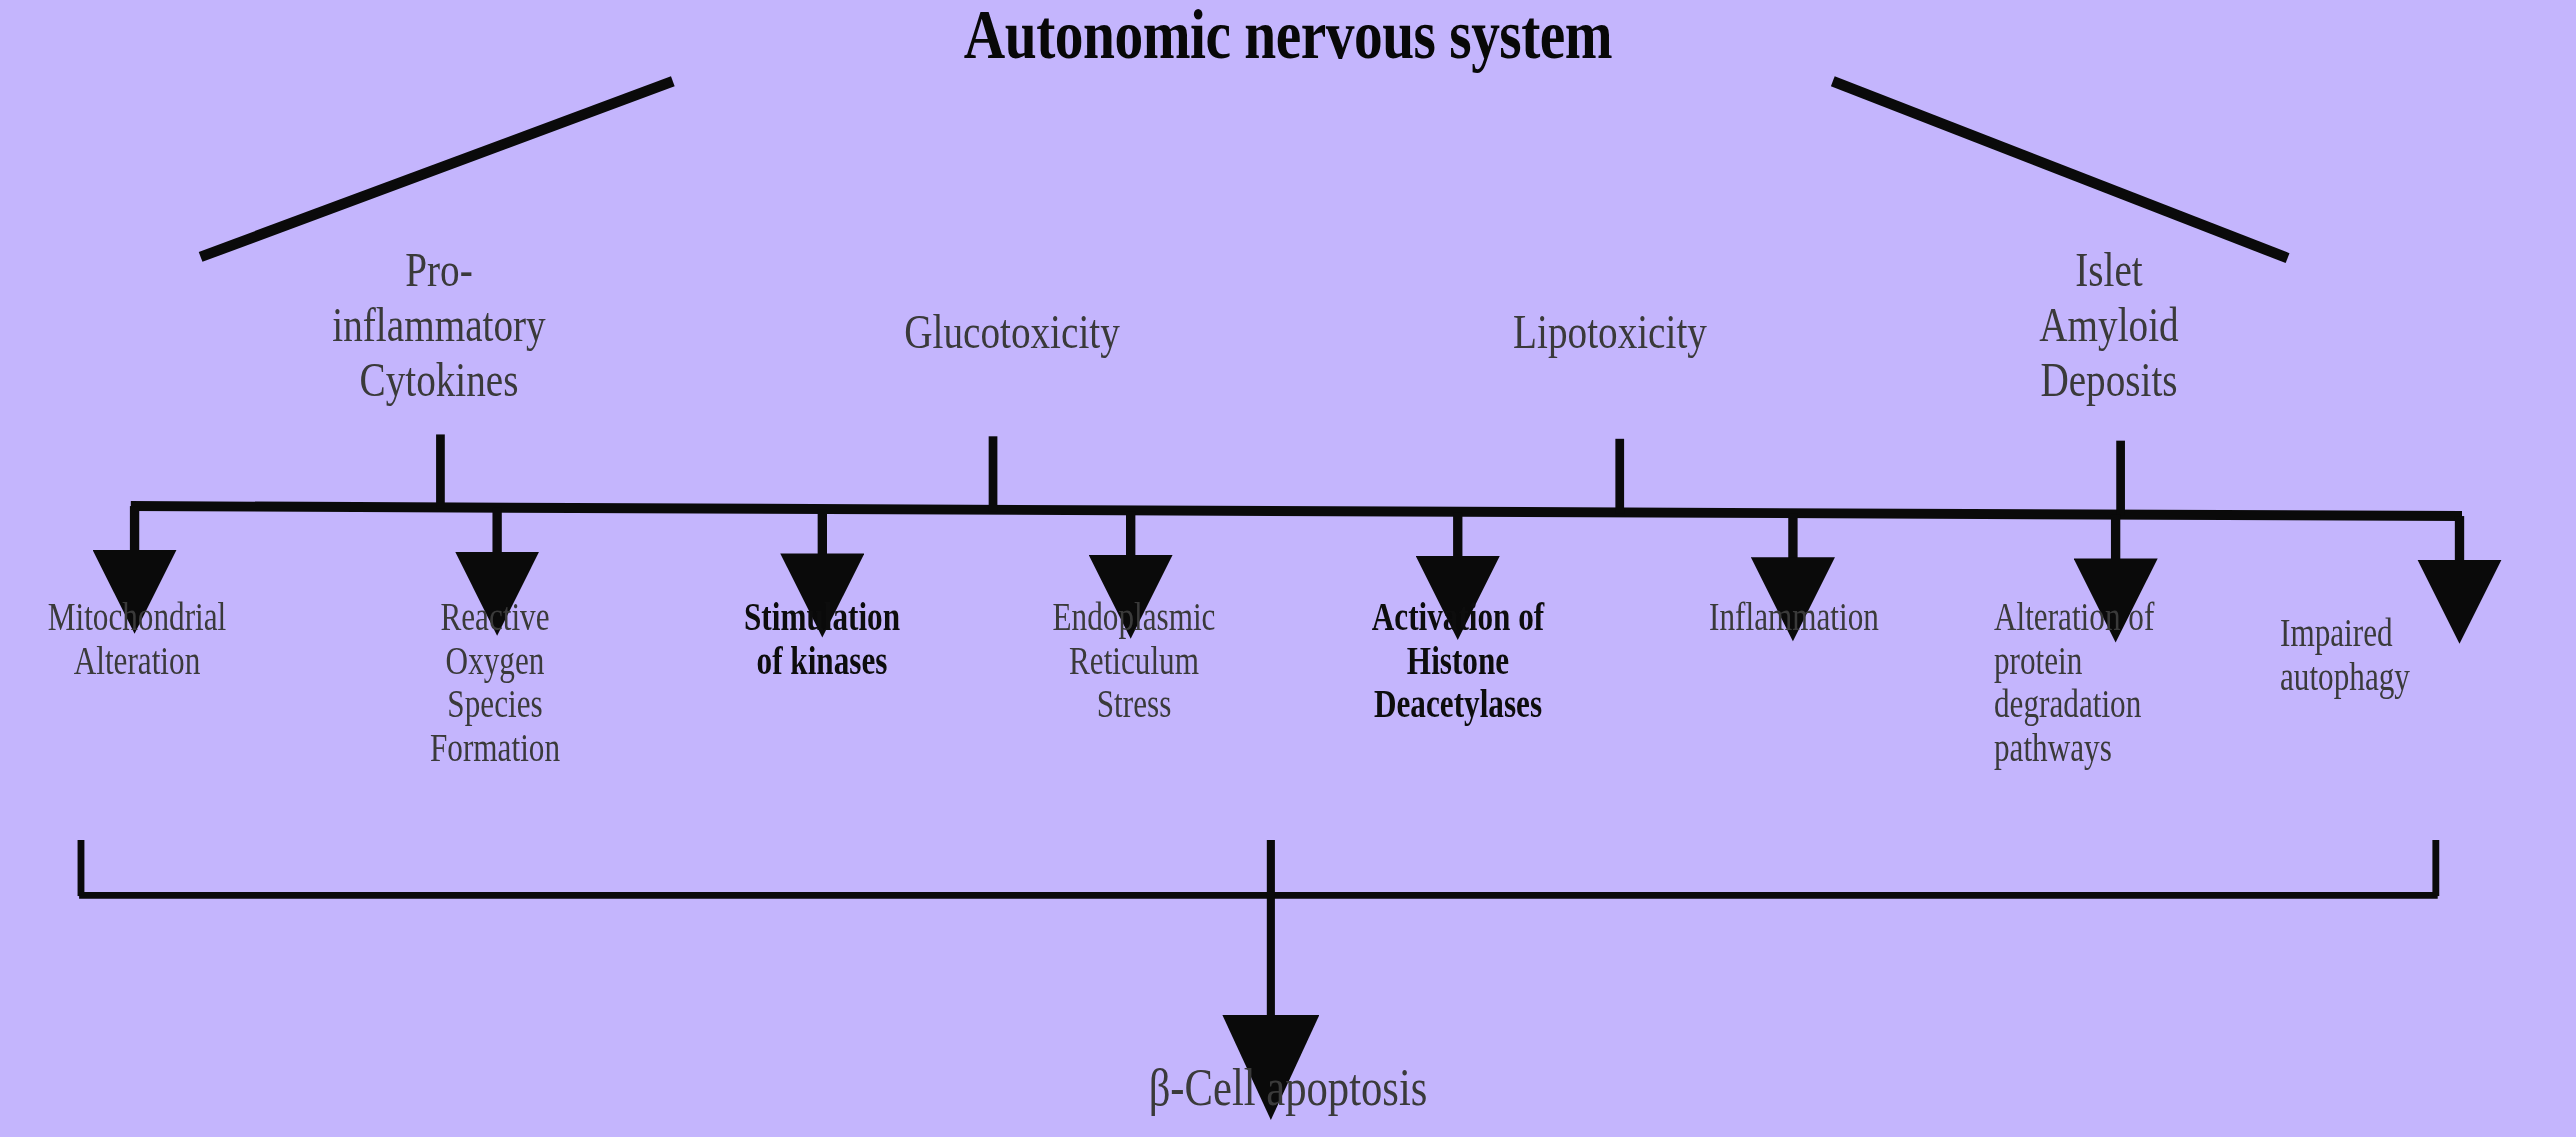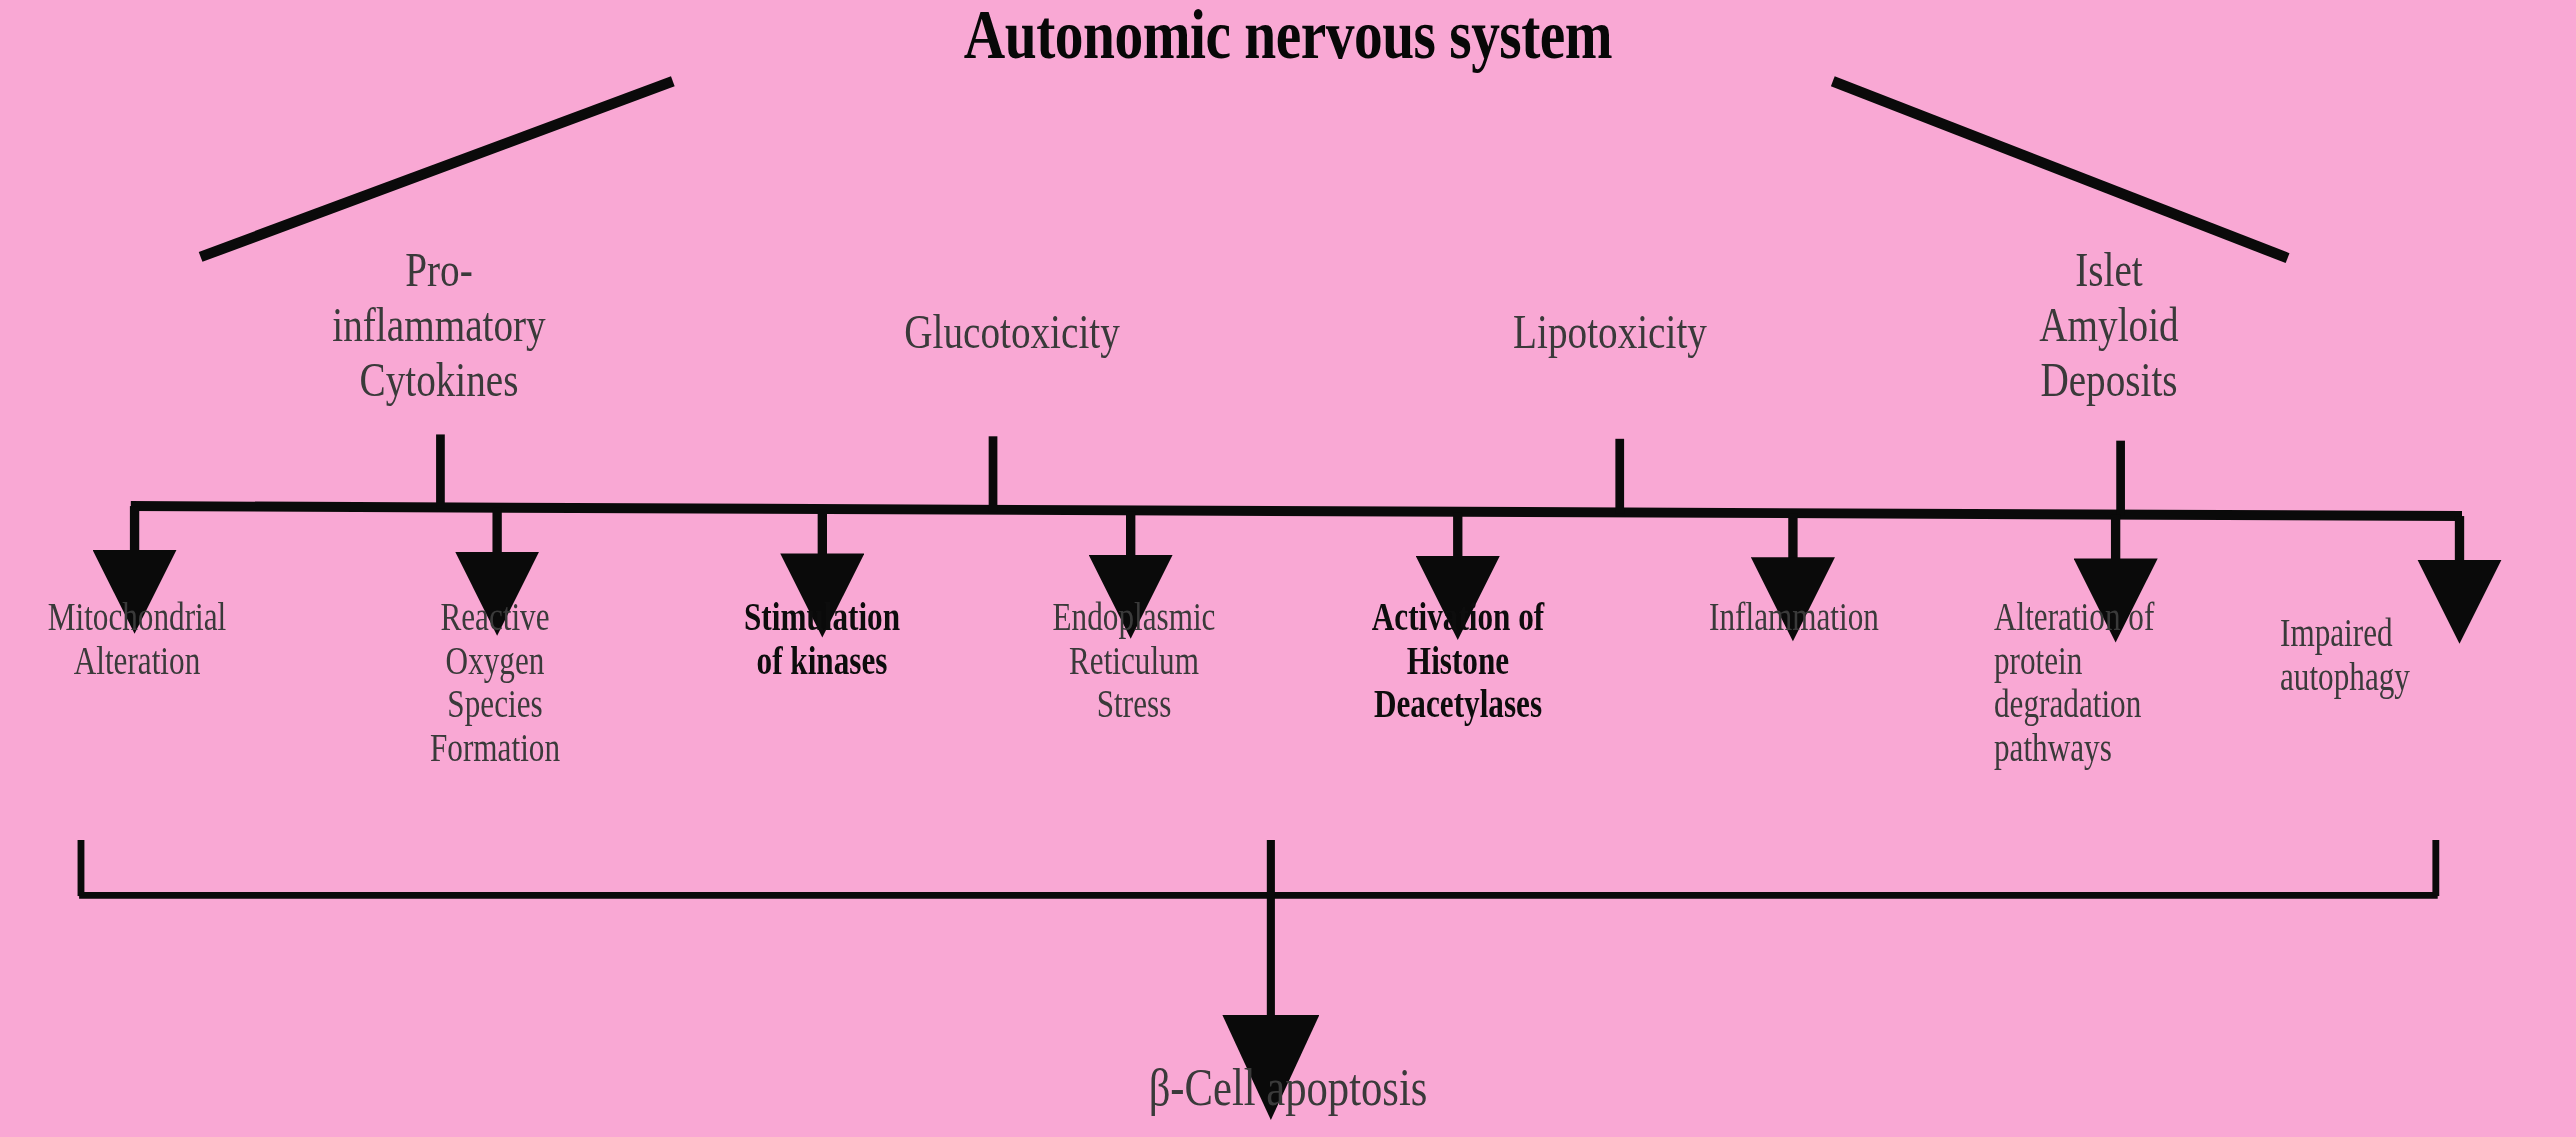--- a/index.html
+++ b/index.html
@@ -4,21 +4,21 @@
 <style>
   html, body {
     margin: 0;
     padding: 0;
     background: #ffffff;
   }
   #canvas {
     position: relative;
     width: 2576px;
     height: 1138px;
-    background: #f9a8d4;
+    background: #c4b5fd;
     overflow: hidden;
     font-family: "Liberation Serif", "DejaVu Serif", serif;
   }
   #svg-layer {
     position: absolute;
     left: 0;
     top: 0;
     width: 2576px;
     height: 1138px;
     pointer-events: none;

